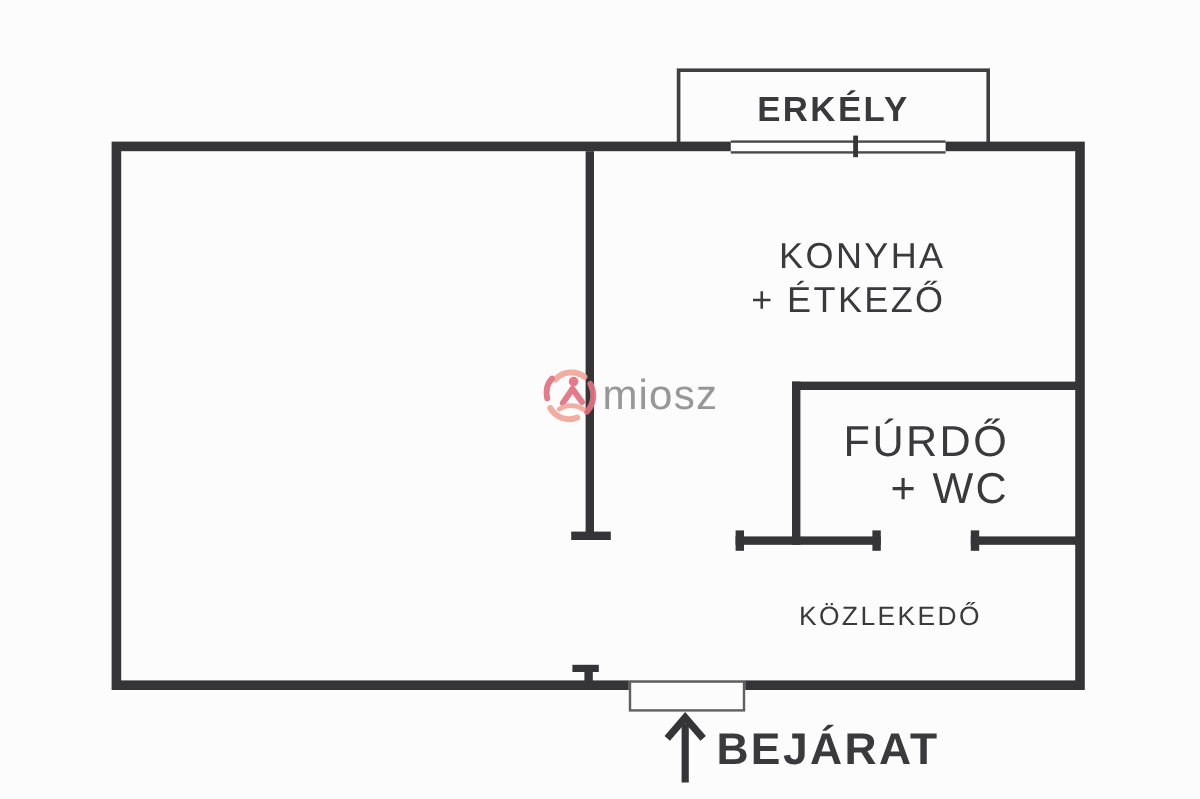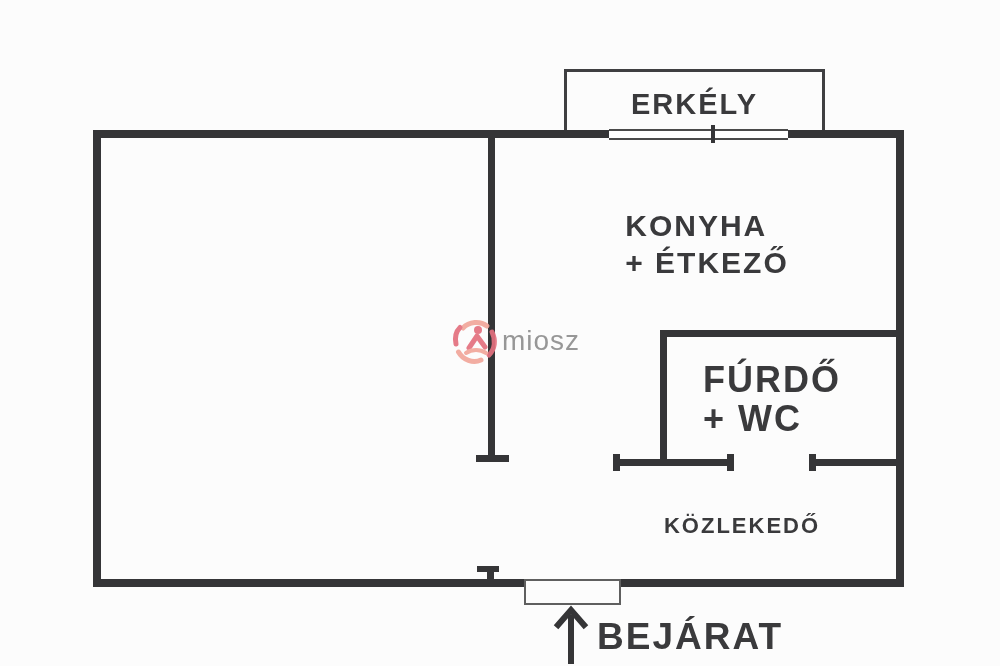--- a/index.html
+++ b/index.html
@@ -46,22 +46,22 @@
     border-bottom:2px solid var(--thin-line);z-index:4;
   }
   .window-tick{
     position:absolute;left:711px;top:113px;width:4px;height:18px;
     background:var(--wall);z-index:5;
   }
 
   
   .room-label{
     position:absolute;transform:translate(-50%,-50%);
-    font-weight:700;color:var(--text);letter-spacing:2px;
-    text-align:left;white-space:nowrap;z-index:3;
+    font-weight:400;color:var(--text);letter-spacing:2px;
+    text-align:right;white-space:nowrap;z-index:3;
   }
   .szoba-label{left:297px;top:309px;font-size:31px;}
   .konyha-label{left:707px;top:232px;font-size:30px;line-height:37px;}
   .furdo-label{left:772px;top:387px;font-size:36px;line-height:39px;}
   .kozlekedo-label{left:694px;top:514px;font-size:22px;margin-left:48px;}
 
   
   .entrance-door{
     position:absolute;left:524px;top:567px;width:97px;height:26px;
     background:var(--background);border:2px solid var(--door-line);z-index:4;
@@ -70,28 +70,28 @@
   
   .entrance-arrow{position:absolute;left:551px;top:593px;z-index:3;}
   .entrance-label{
     position:absolute;left:597px;top:625px;transform:translateY(-50%);
     font-size:37px;font-weight:700;letter-spacing:2px;white-space:nowrap;z-index:3;
   }
 
   
   .watermark{position:absolute;left:450px;top:305px;z-index:6;display:flex;align-items:center;opacity:.92;}
   .watermark-text{
-    font-size:28px;color:var(--watermark-text);letter-spacing:1px;
+    font-size:35px;color:var(--watermark-text);letter-spacing:1px;
     font-weight:400;margin-left:2px;line-height:1;
   }
 </style>
 </head>
 <body>
 
-<div class="abs" style="left:0;top:12px;width:1000px;height:482px;">
+<div class="abs" style="left:0;top:0;width:1000px;height:482px;">
 
   <div class="balcony">
     <div class="balcony-label">ERKÉLY</div>
   </div>
 
   <div class="outer-wall"></div>
 
   <div class="wall" style="left:488px;top:126px;width:7px;height:318px;"></div>
   <div class="wall" style="left:476px;top:443px;width:33px;height:7px;"></div>
   <div class="wall" style="left:477px;top:554px;width:22px;height:6px;"></div>

